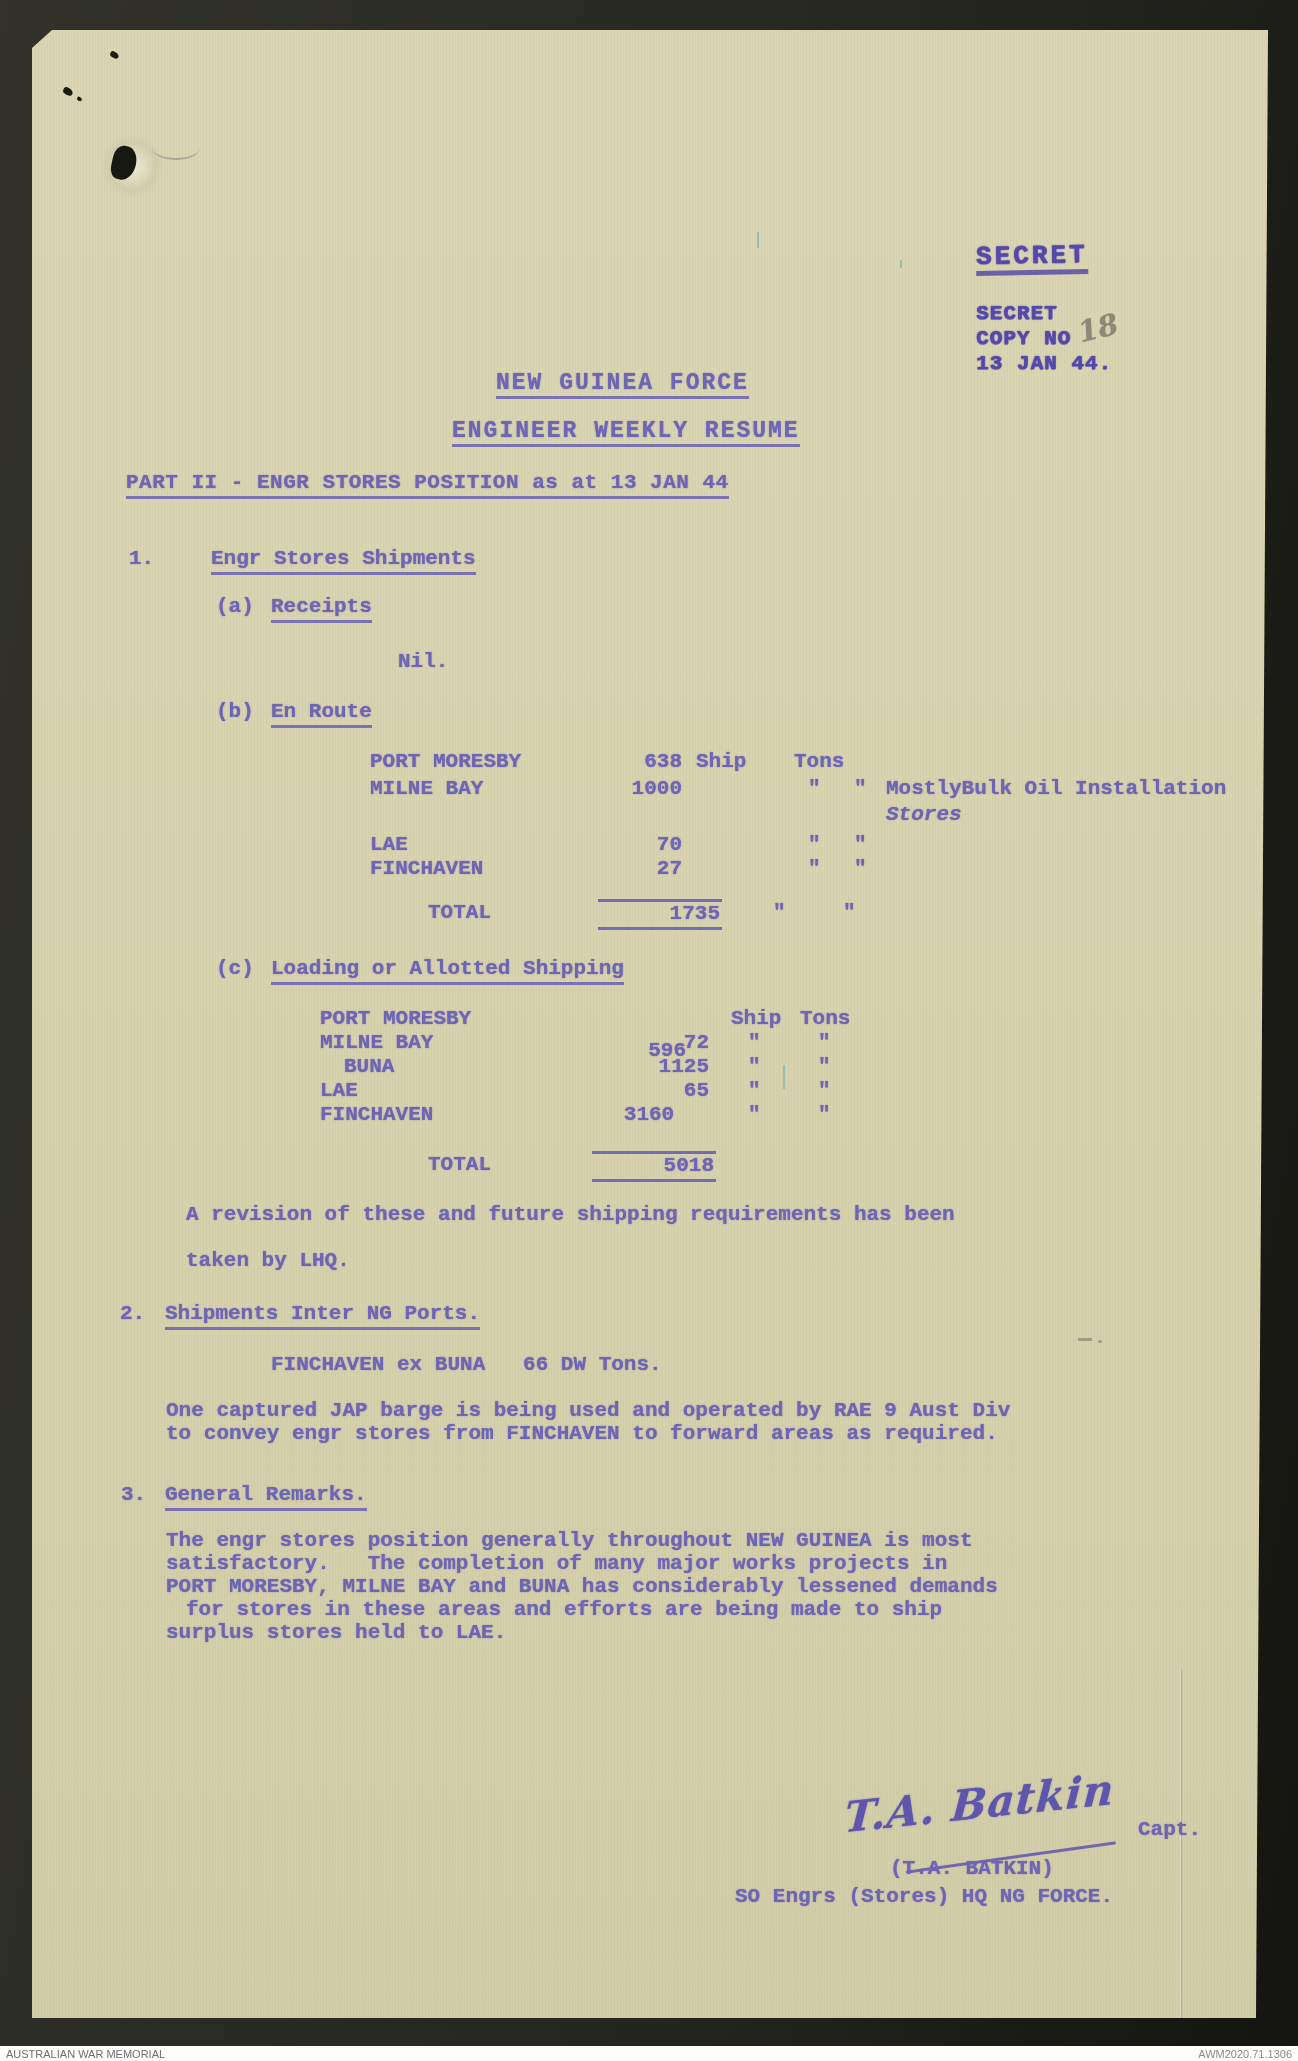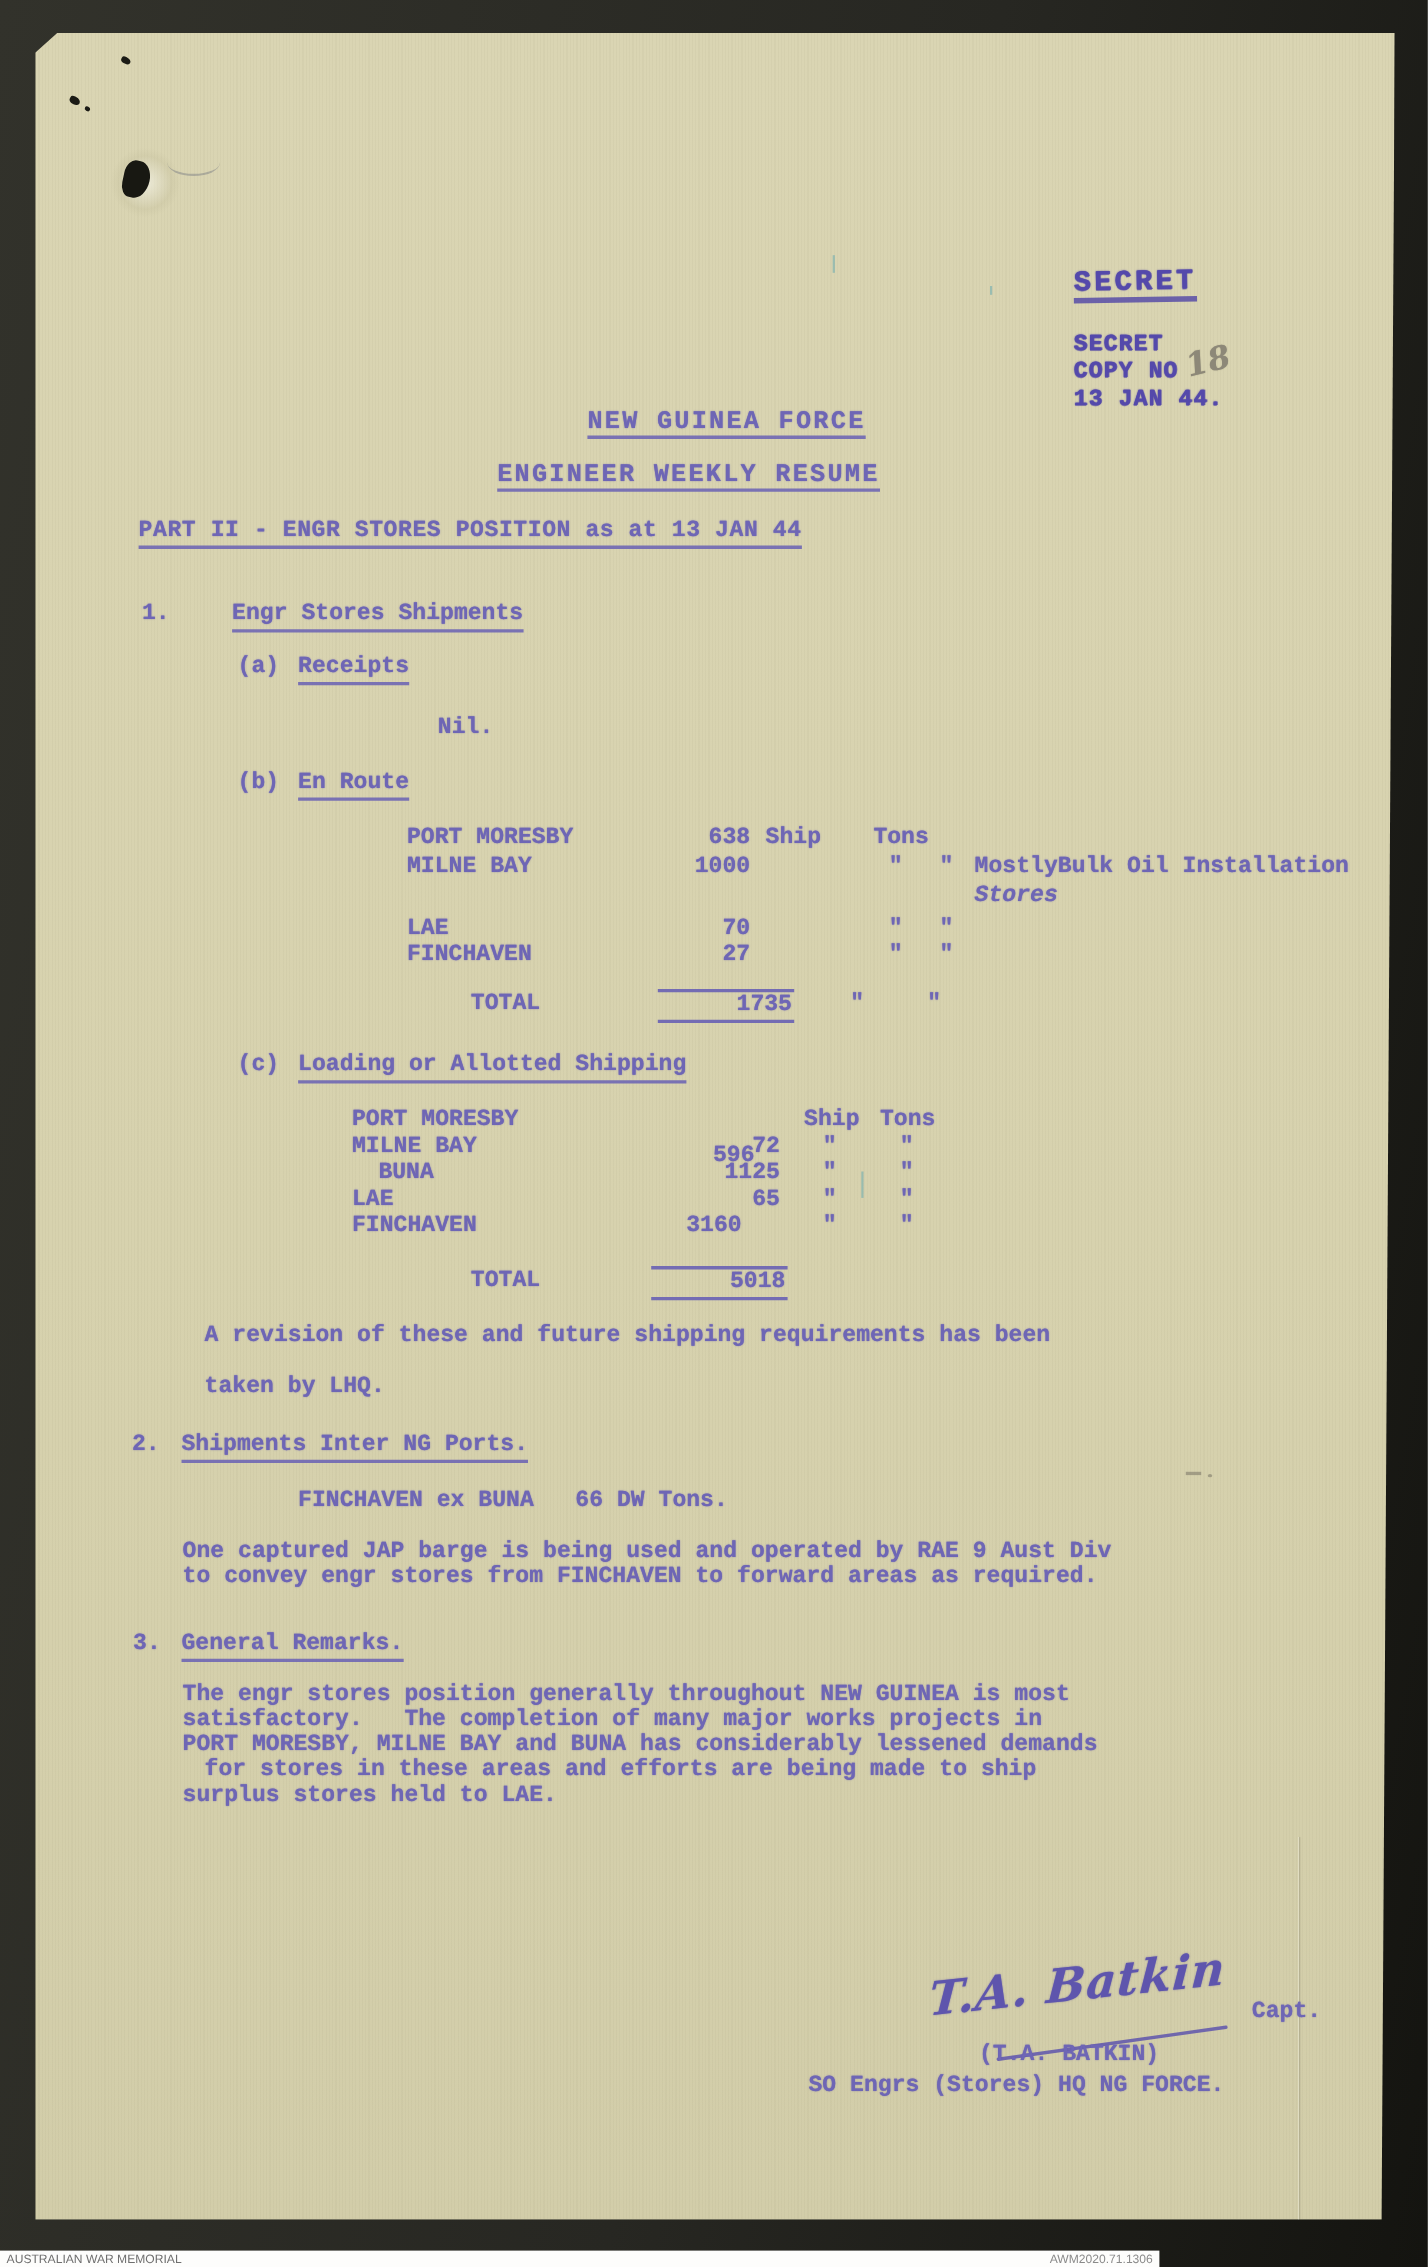--- a/index.html
+++ b/index.html
@@ -64,21 +64,21 @@
   
   .defect{position:absolute;}
   .hole{background:#181812;border-radius:45% 55% 60% 40%;transform:rotate(12deg);}
   .dent{background:radial-gradient(closest-side,rgba(255,255,250,.55),rgba(190,185,150,.25) 55%,rgba(0,0,0,0) 72%);border-radius:50%;}
   .speck{background:#1b1b15;border-radius:40% 60% 50% 50%;transform:rotate(28deg);}
   .crease-arc{border-bottom:2px solid rgba(90,95,115,.35);border-radius:50%;}
   .cyan{background:rgba(92,165,175,.5);}
   .crease-v{background:rgba(255,255,250,.3);box-shadow:1px 0 1px rgba(0,0,0,.18);}
   
   .footer{
-    position:absolute;left:0;top:2046px;width:1054px;height:15px;
+    position:absolute;left:0;top:2046px;width:1298px;height:15px;
     background:#fdfdfc;display:flex;justify-content:space-between;align-items:center;
     padding:0 6px;box-sizing:border-box;
     font-family:"Liberation Sans", sans-serif;font-size:11px;color:#6f6f6f;
   }
 </style>
 </head>
 <body>
 
 <div class="paper">
 
@@ -92,21 +92,21 @@
   <div class="defect cyan" style="left:868px;top:230px;width:2px;height:8px;"></div>
   <div class="defect cyan" style="left:751px;top:1035px;width:2px;height:24px;"></div>
   <div class="defect crease-v" style="left:1148px;top:1640px;width:1px;height:348px;"></div>
 
   <span class="stamp stamp-big" style="left:944px;top:214px;">SECRET</span>
   <span class="stamp" style="left:944px;top:272px;">SECRET</span>
   <span class="stamp" style="left:944px;top:297px;">COPY NO</span>
   <span class="pencil" style="left:1046px;top:283px;">18</span>
   <span class="stamp" style="left:944px;top:322px;">13 JAN 44.</span>
 
-  <span class="t title u" style="left:464px;top:341px;margin-left:38px;">NEW GUINEA FORCE</span>
+  <span class="t title u" style="left:464px;top:341px;">NEW GUINEA FORCE</span>
   <span class="t title u" style="left:420px;top:389px;">ENGINEER WEEKLY RESUME</span>
   <span class="t part u" style="left:94px;top:441px;">PART II - ENGR STORES POSITION as at 13 JAN 44</span>
 
   <span class="t" style="left:97px;top:517px;">1.</span>
   <span class="t u" style="left:179px;top:517px;">Engr Stores Shipments</span>
 
   <span class="t" style="left:184px;top:565px;">(a)</span>
   <span class="t u" style="left:239px;top:565px;">Receipts</span>
   <span class="t" style="left:366px;top:620px;">Nil.</span>
 

